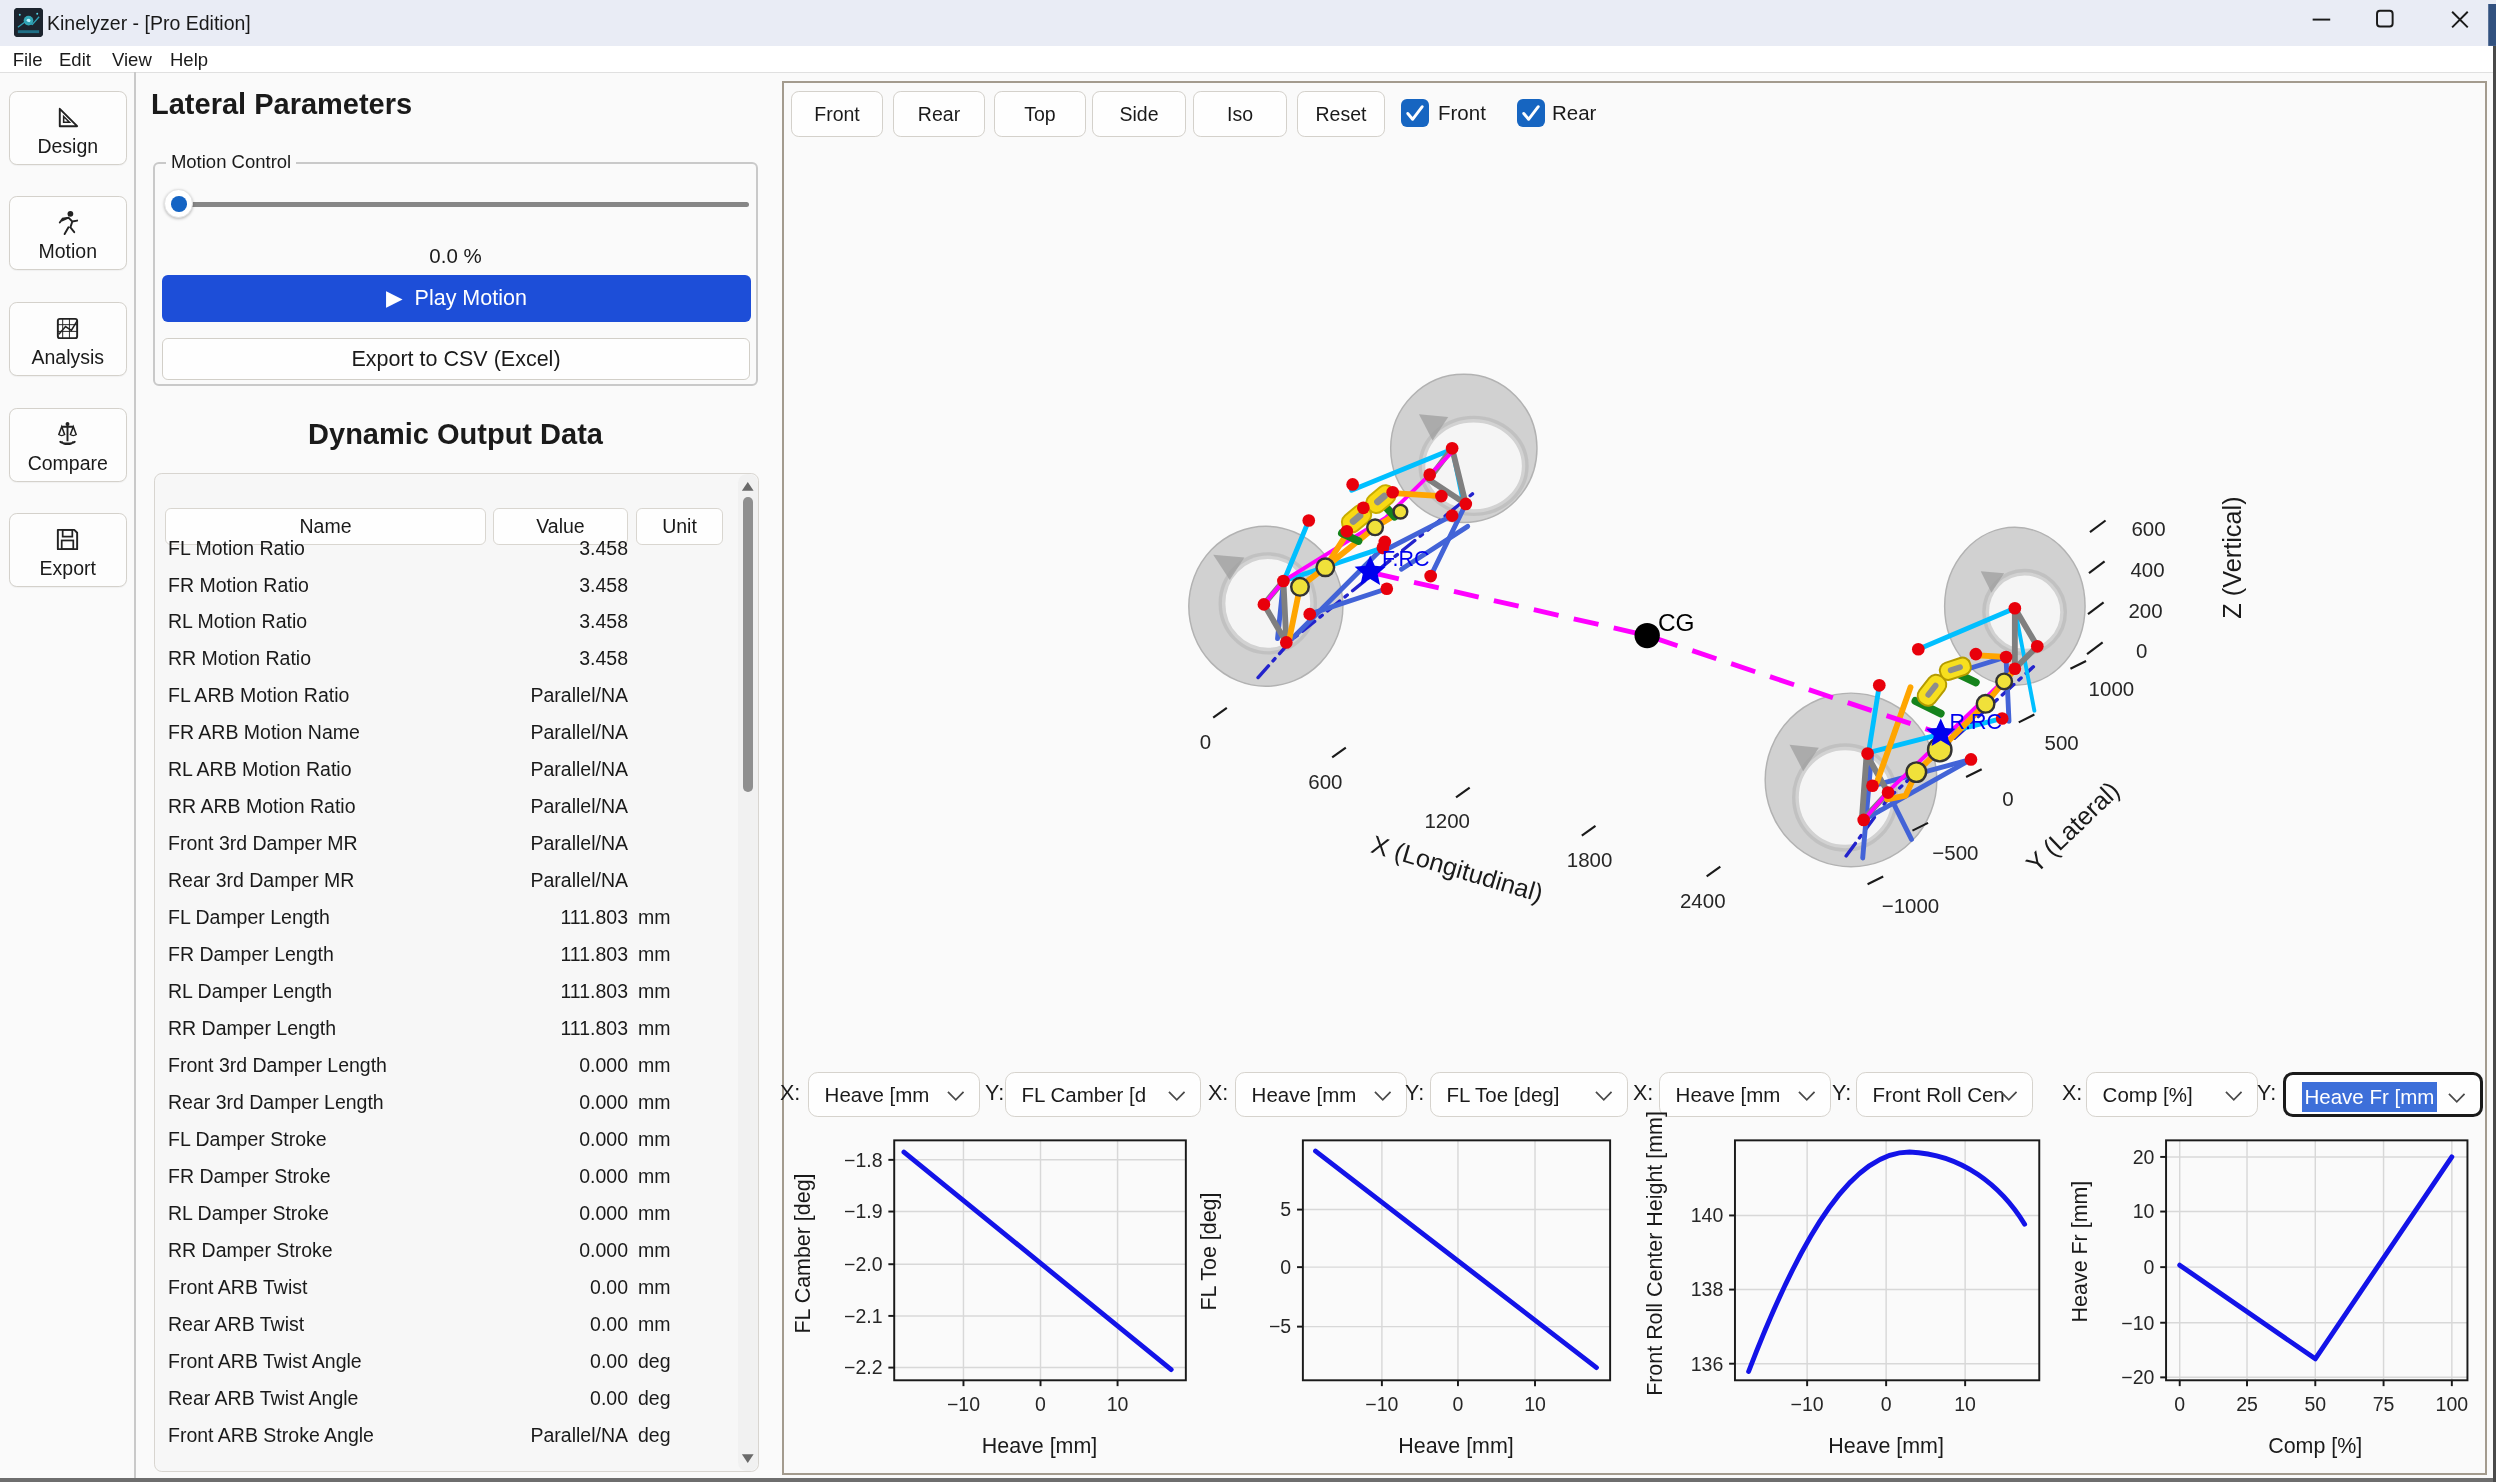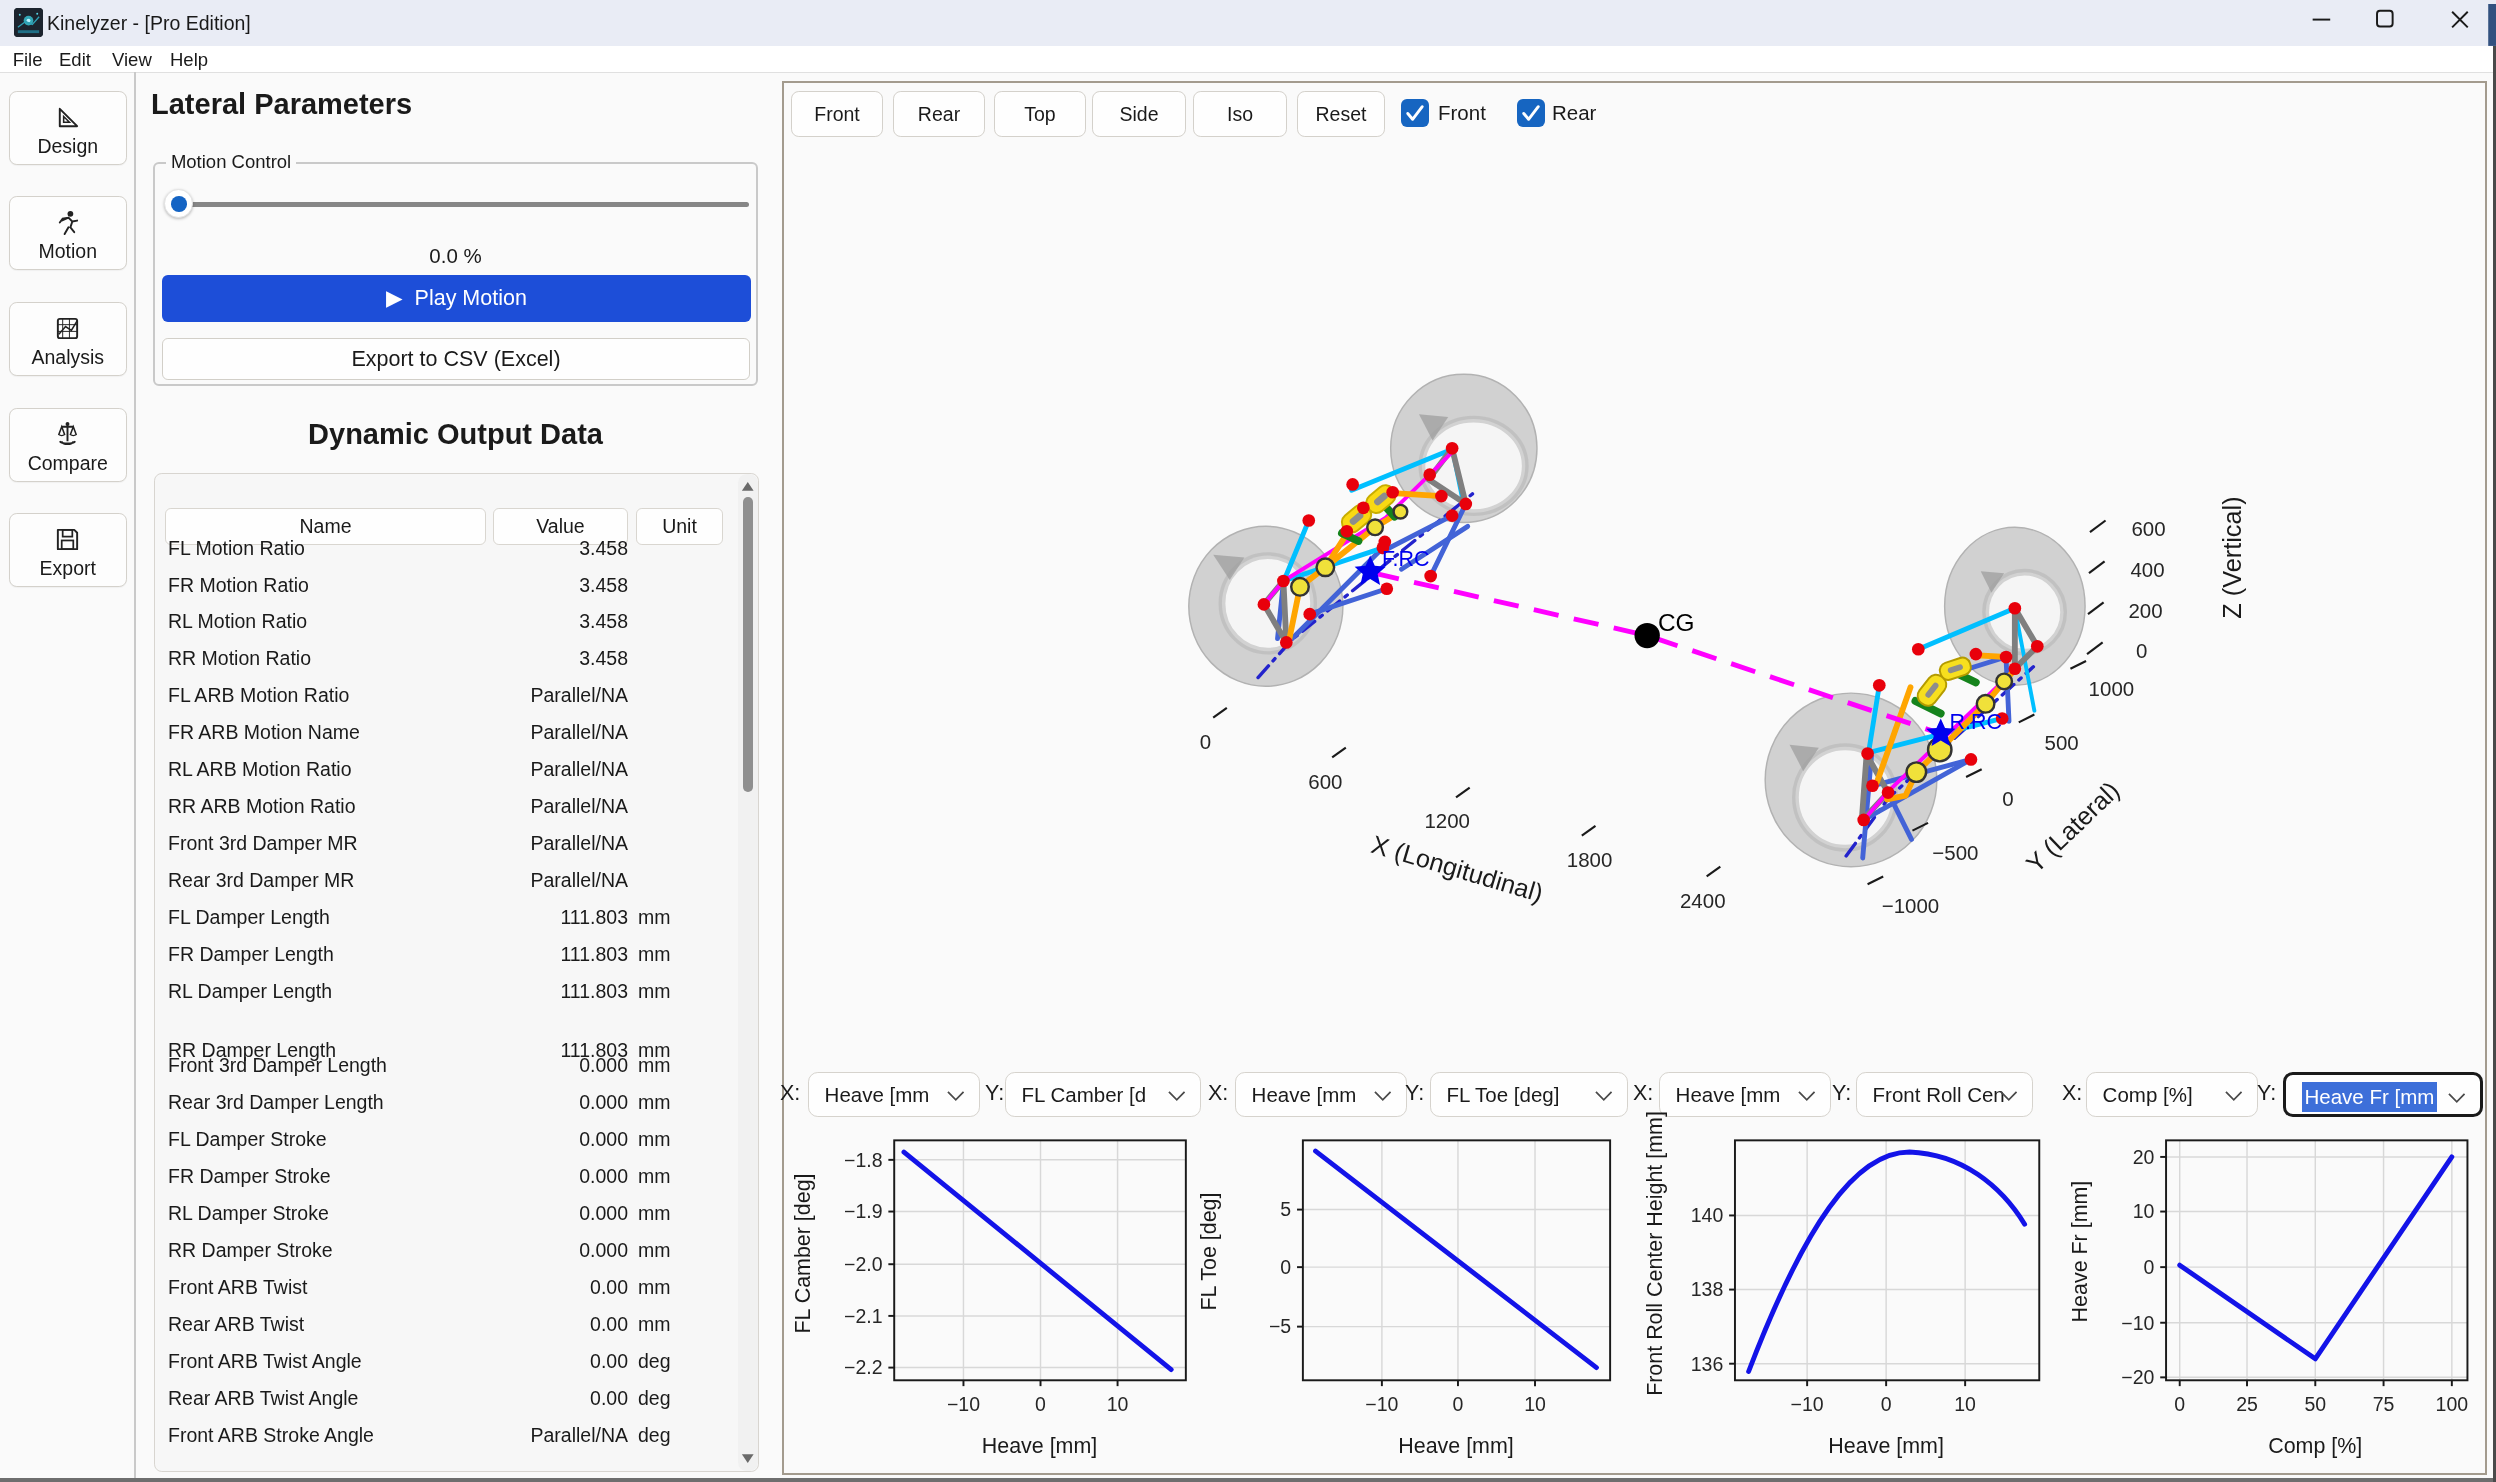--- a/index.html
+++ b/index.html
@@ -189,21 +189,21 @@
     <div class="trow" style="top:936px">
       <span class="nm">FR Damper Length</span>
       <span class="vl">111.803</span>
       <span class="un">mm</span>
     </div>
     <div class="trow" style="top:973px">
       <span class="nm">RL Damper Length</span>
       <span class="vl">111.803</span>
       <span class="un">mm</span>
     </div>
-    <div class="trow" style="top:1032px">
+    <div class="trow" style="top:1010px">
       <span class="nm">RR Damper Length</span>
       <span class="vl">111.803</span>
       <span class="un">mm</span>
     </div>
     <div class="trow" style="top:1047px">
       <span class="nm">Front 3rd Damper Length</span>
       <span class="vl">0.000</span>
       <span class="un">mm</span>
     </div>
     <div class="trow" style="top:1084px">

